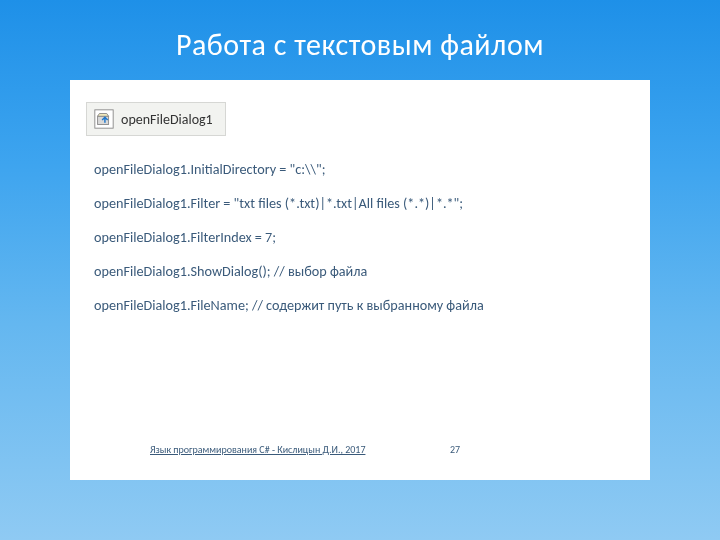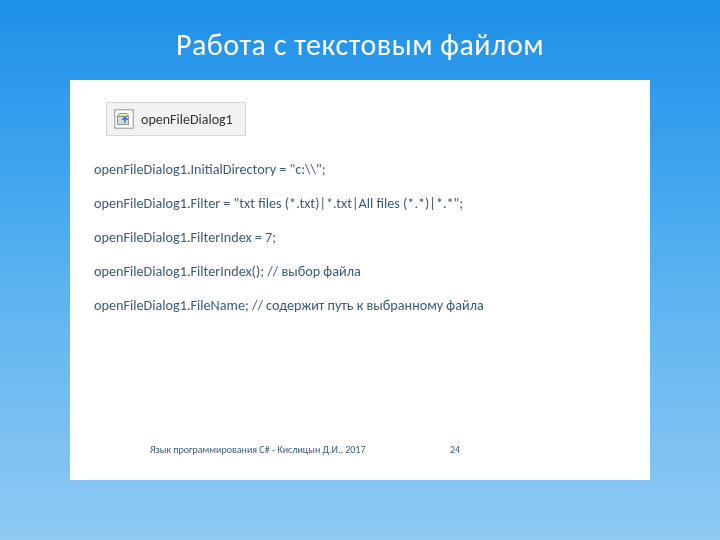--- a/index.html
+++ b/index.html
@@ -31,21 +31,21 @@
     position: absolute;
     top: 80px;
     left: 70px;
     width: 580px;
     height: 400px;
     background: #ffffff;
   }
   .icon-block {
     display: inline-flex;
     align-items: center;
-    margin: 22px 0 0 36px;
+    margin: 22px 0 0 16px;
     padding: 5px 12px 5px 6px;
     background: #f2f3f0;
     border: 1px solid #d6d7d4;
   }
   .ofd-icon {
     width: 22px;
     height: 22px;
     margin-right: 6px;
     display: inline-block;
   }
@@ -64,20 +64,21 @@
   }
   .footer {
     position: absolute;
     bottom: 24px;
     left: 80px;
     width: 560px;
     display: flex;
     justify-content: space-between;
     font-size: 10px;
     color: #3a5a7a;
+    text-decoration: underline;
   }
   .page-num {
     position: absolute;
     left: 300px;
   }
 </style>
 </head>
 <body>
 
 <div class="slide">
@@ -95,24 +96,24 @@
           <path d="M13 16 L13 11 M10 13 L13 10 L16 13" fill="none" stroke="#1e77cc" stroke-width="1.6"></path>
         </svg>
       </span>
       <span class="ofd-label">openFileDialog1</span>
     </div>
 
     <div class="code-lines">
       <div class="code-line">openFileDialog1.InitialDirectory = "c:\\";</div>
       <div class="code-line">openFileDialog1.Filter = "txt files (*.txt)|*.txt|All files (*.*)|*.*";</div>
       <div class="code-line">openFileDialog1.FilterIndex = 7;</div>
-      <div class="code-line">openFileDialog1.FilterIndex(); // выбор файла</div>
+      <div class="code-line">openFileDialog1.ShowDialog(); // выбор файла</div>
       <div class="code-line">openFileDialog1.FileName; // содержит путь к выбранному файла</div>
     </div>
 
     <div class="footer">
       <span>Язык программирования C# - Кислицын Д.И., 2017</span>
-      <span class="page-num">24</span>
+      <span class="page-num">27</span>
     </div>
 
   </div>
 
 </div>
 
 </body></html>

